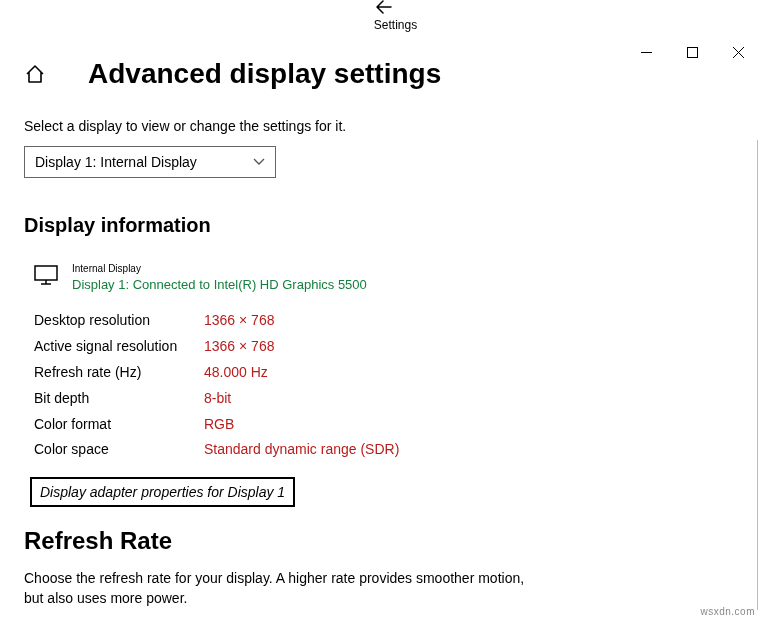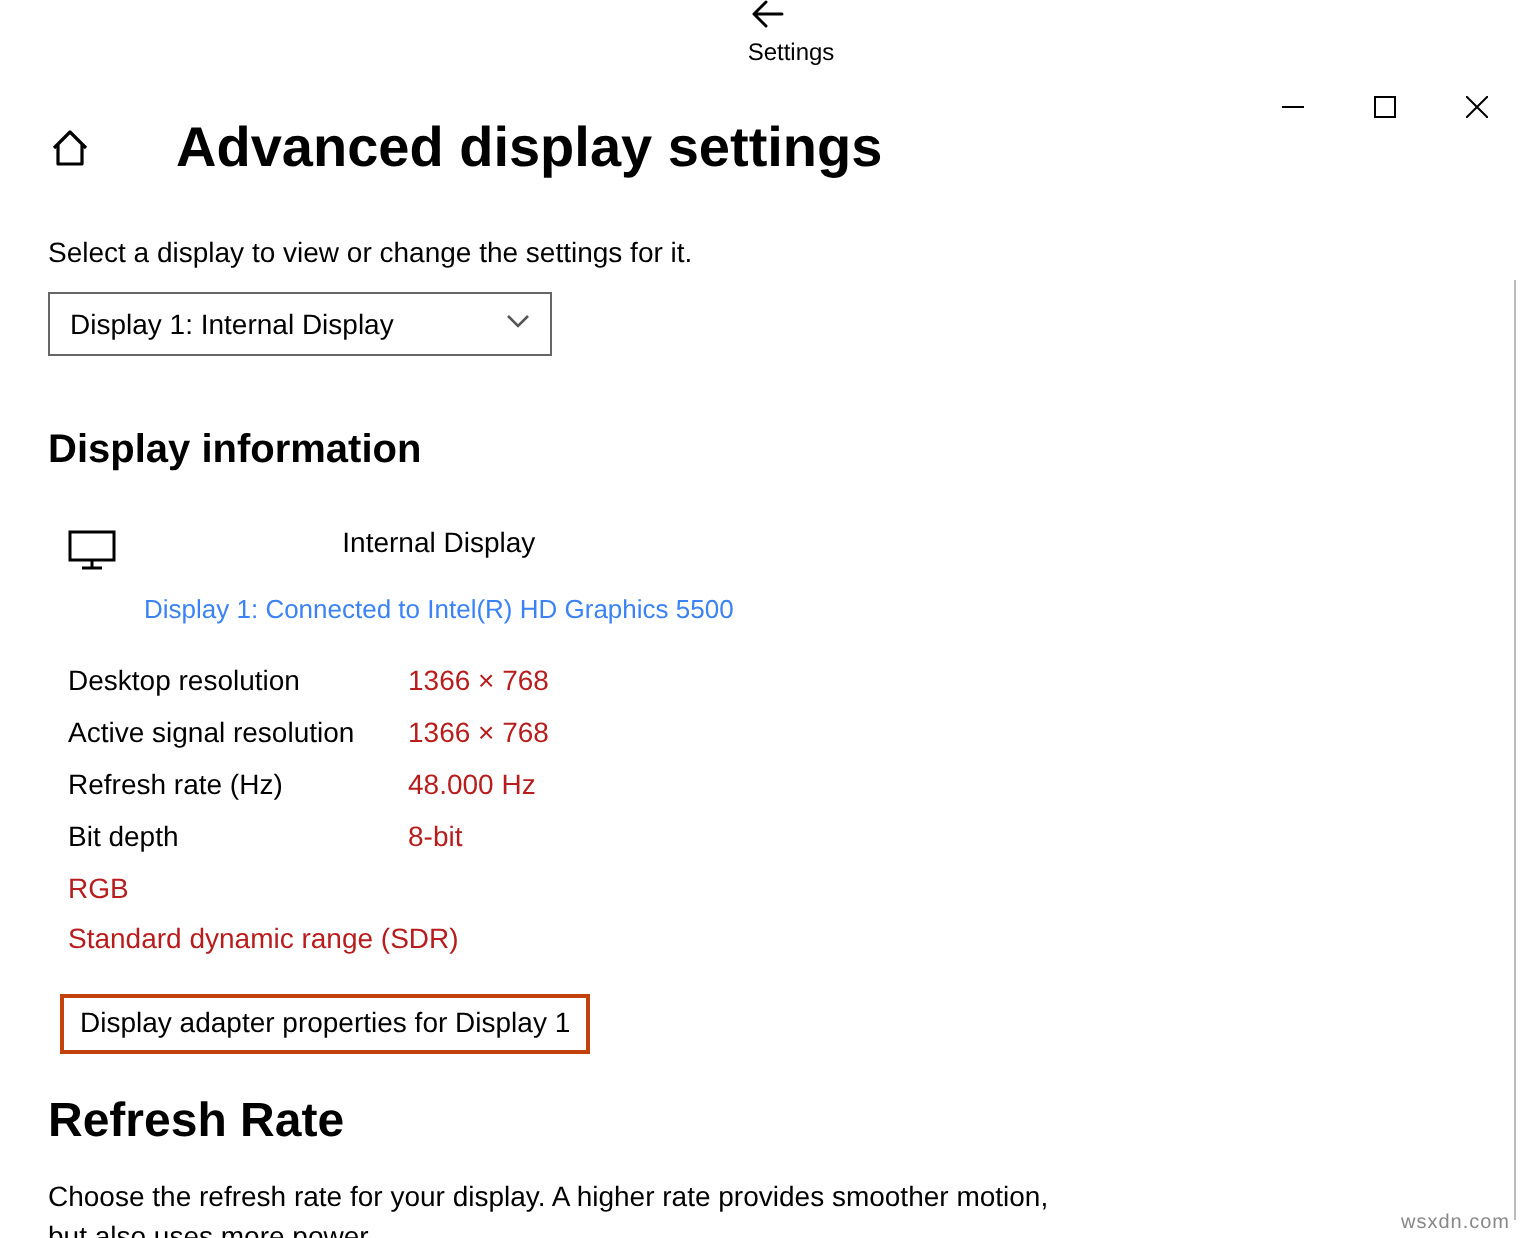--- a/index.html
+++ b/index.html
@@ -92,50 +92,50 @@
       margin-left: 10px;
       margin-bottom: 16px;
     }
     .monitor-icon {
       width: 24px;
       height: 20px;
       margin-right: 14px;
       margin-top: 2px;
     }
     .monitor-text .name {
-      font-size: 14px;
-      text-align: center;
+      font-size: 10px;
     }
     .monitor-text .desc {
       font-size: 13px;
-      color: #3b82f6;
-      margin-top: 18px;
+      color: #15803d;
+      margin-top: 3px;
     }
     .info-table {
       margin-left: 10px;
       margin-bottom: 14px;
     }
     .info-row {
       display: flex;
       font-size: 14px;
       line-height: 1.85;
     }
     .info-row .label {
       width: 170px;
       color: #000;
     }
     .info-row .value {
       color: #b91c1c;
     }
     .adapter-link-box {
-      border: 2px solid #c2410c;
+      border: 2px solid #000000;
       padding: 4px 8px;
       display: inline-block;
       margin-left: 6px;
       cursor: pointer;
+      font-style: italic;
     }
     .adapter-link-box span {
       font-size: 14px;
       color: #000;
     }
     .refresh-heading {
       font-size: 24px;
       font-weight: 600;
       margin-top: 20px;
       margin-bottom: 14px;
@@ -241,23 +241,25 @@
     </div>
     <div class="info-row">
       <span class="label">Refresh rate (Hz)</span>
       <span class="value">48.000 Hz</span>
     </div>
     <div class="info-row">
       <span class="label">Bit depth</span>
       <span class="value">8-bit</span>
     </div>
     <div class="info-row">
+      <span class="label">Color format</span>
       <span class="value">RGB</span>
     </div>
     <div class="info-row">
+      <span class="label">Color space</span>
       <span class="value">Standard dynamic range (SDR)</span>
     </div>
   </div>
 
   <div class="adapter-link-box">
     <span>Display adapter properties for Display 1</span>
   </div>
 
   <h2 class="refresh-heading">Refresh Rate</h2>
 

